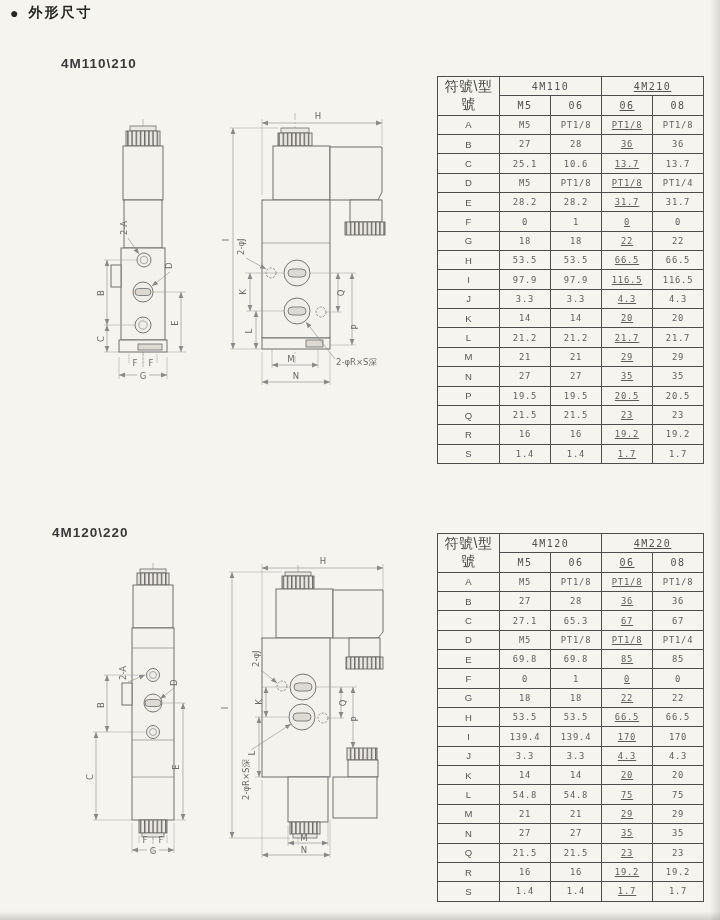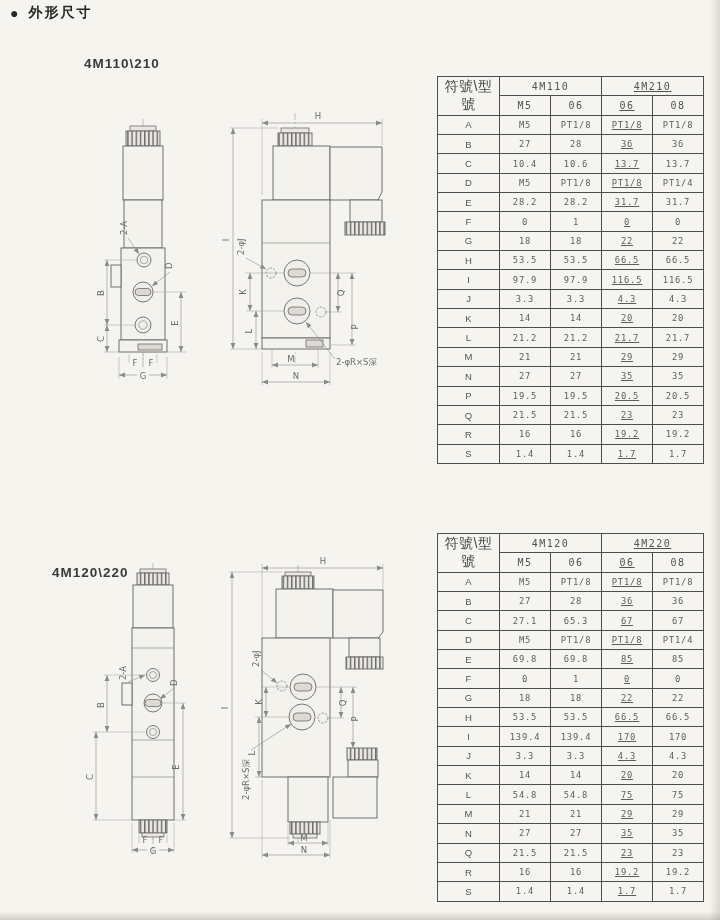--- a/index.html
+++ b/index.html
@@ -9,22 +9,22 @@
     font-family:"Liberation Sans", sans-serif;
   }
   .page-heading{
     position:absolute;left:10px;top:4px;display:flex;align-items:center;gap:8px;
     font-size:14px;font-weight:bold;color:#262626;letter-spacing:2px;
   }
   .page-heading .bullet{font-size:14px;line-height:1;}
   .sec-title{
     position:absolute;font-size:13.5px;font-weight:bold;color:#3a3a3a;letter-spacing:1px;
   }
-  #title1{left:84px;top:56px;}
-  #title2{left:52px;top:525px;margin-top:40px;}
+  #title1{left:61px;top:56px;}
+  #title2{left:52px;top:525px;}
 
   .drawing{position:absolute;}
   #drawing1{left:60px;top:95px;}
   #drawing2{left:60px;top:553px;}
 
   .dim-table{
     position:absolute;border-collapse:collapse;table-layout:fixed;
     color:#5c5c5c;background:transparent;
   }
   #table1{left:437px;top:76px;width:266px;}
@@ -319,21 +319,21 @@
       </tr>
       <tr>
         <td class="sym">B</td>
         <td class="val">27</td>
         <td class="val">28</td>
         <td class="val group-div">36</td>
         <td class="val">36</td>
       </tr>
       <tr>
         <td class="sym">C</td>
-        <td class="val">10.4</td>
+        <td class="val">25.1</td>
         <td class="val">10.6</td>
         <td class="val group-div">13.7</td>
         <td class="val">13.7</td>
       </tr>
       <tr>
         <td class="sym">D</td>
         <td class="val">M5</td>
         <td class="val">PT1/8</td>
         <td class="val group-div">PT1/8</td>
         <td class="val">PT1/4</td>

